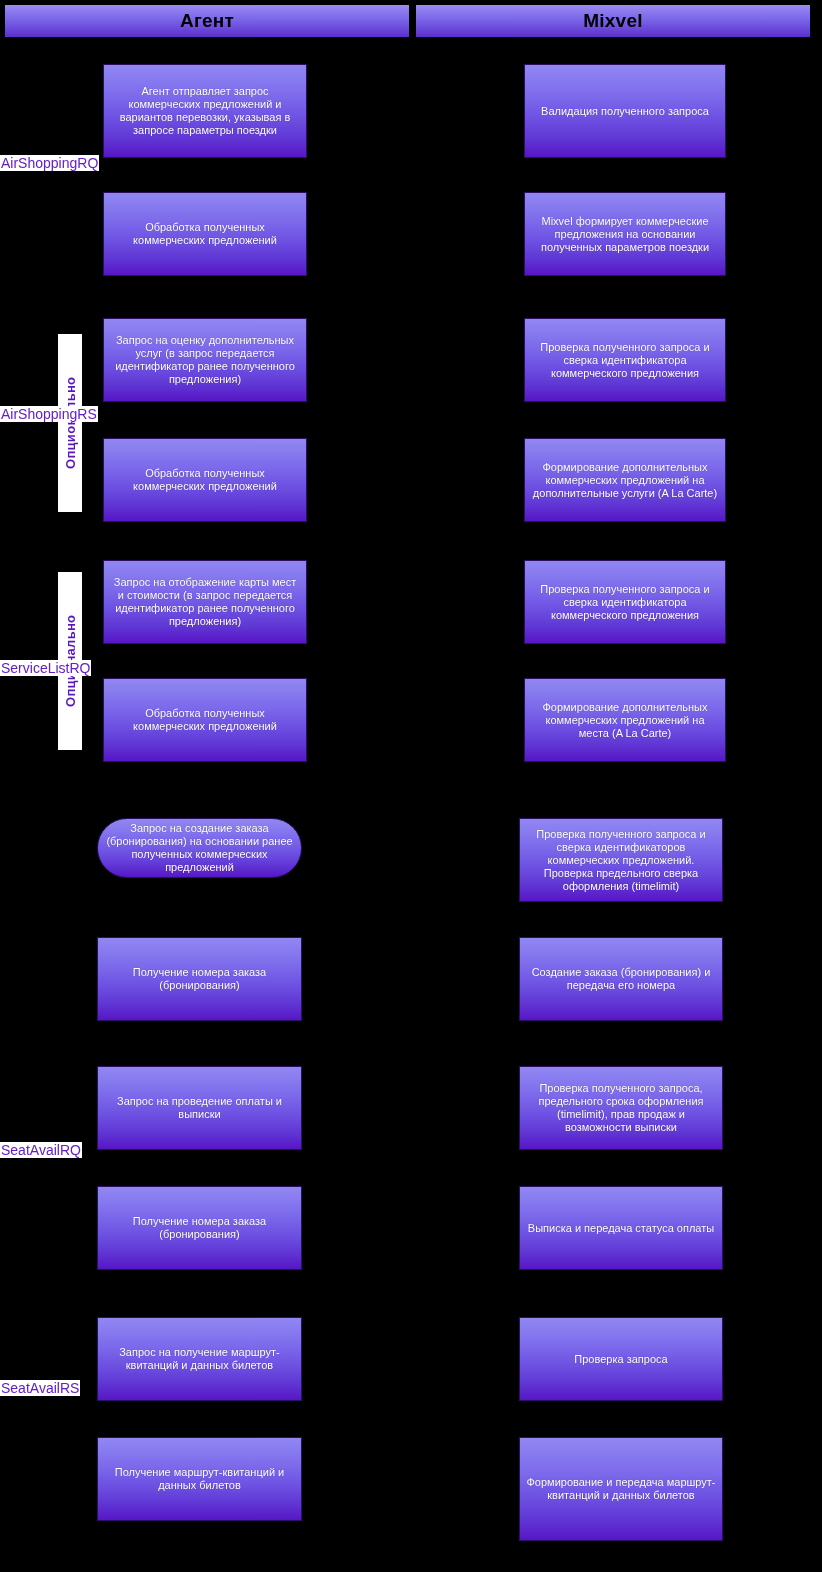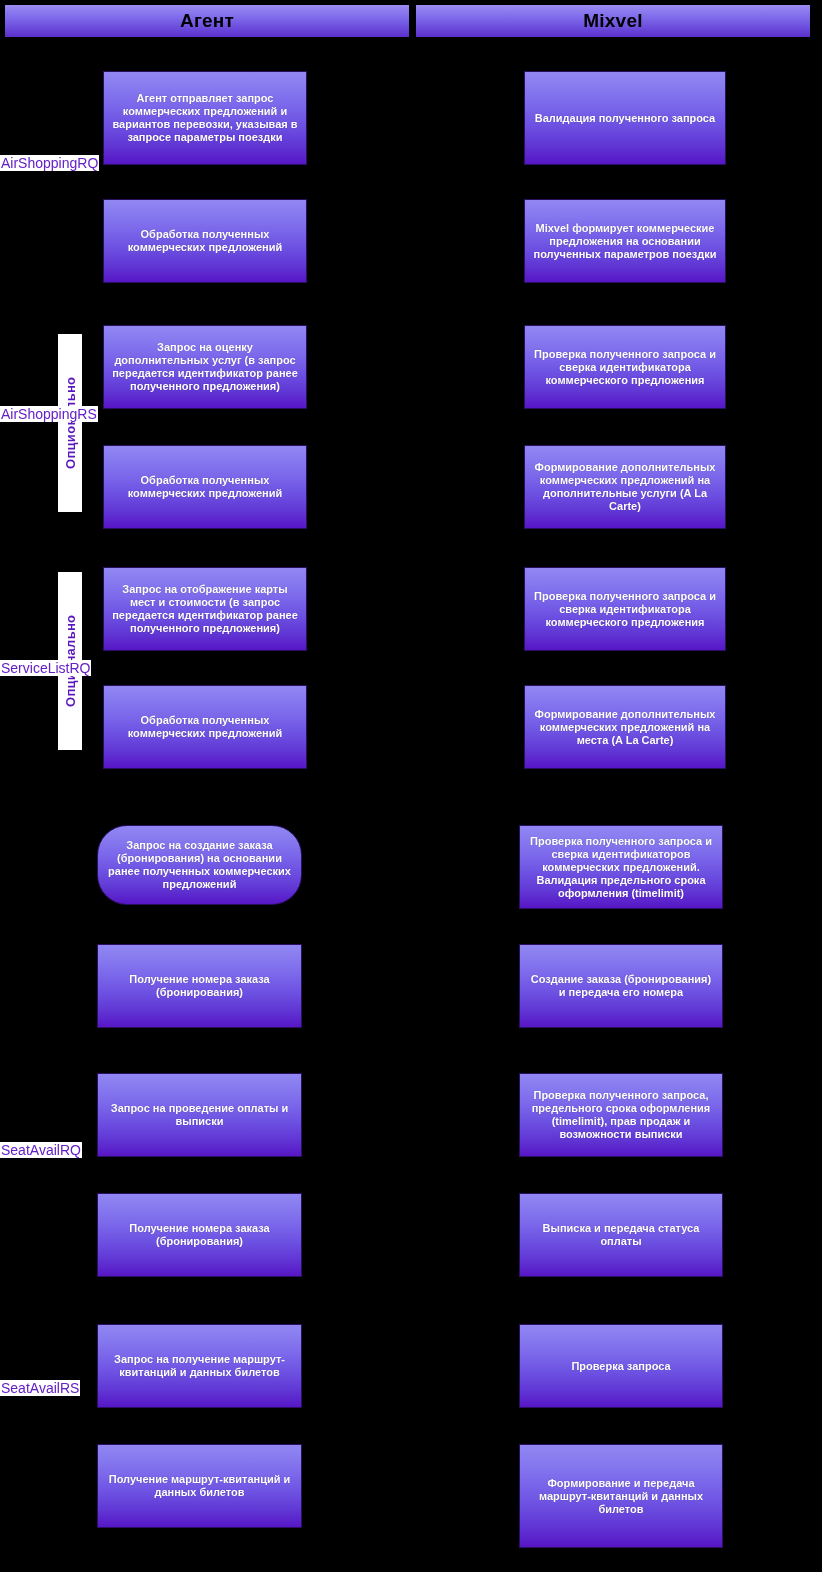--- a/index.html
+++ b/index.html
@@ -42,37 +42,37 @@
   #lane-header-mixvel { left: 414px; width: 398px; }
 
   
   .flow-row {
     position: absolute;
     left: 0;
     width: 822px;
   }
   .node-box {
     position: absolute;
-    top: 7px;
+    top: 0;
     box-sizing: border-box;
     border: 1px solid #2b0f63;
     background: linear-gradient(to bottom,
         #9187f2 0%,
         #8679ef 18%,
         #7a66ea 38%,
         #6d51e2 58%,
         #6036d4 80%,
         #5716c6 100%);
     display: flex;
     align-items: center;
     justify-content: center;
     text-align: center;
     color: #ffffff;
     font-size: 11px;
-    font-weight: bold;
+    font-weight: normal;
     line-height: 13px;
     padding: 4px 6px;
     text-shadow: 0 0 1px rgba(0,0,0,0.35);
   }
   .node-box span { display: block; width: 100%; }
 
   .msg-label {
     position: absolute;
     top: 0;
     left: 0;
@@ -190,26 +190,26 @@
   </div>
   <div class="msg-label" style="top:701px;">
     <span>SeatAvailRS</span>
   </div>
   <div class="node-box" style="left:524px; width:202px; height:84px;">
     <span>Формирование дополнительных коммерческих предложений на места (A La Carte)</span>
   </div>
 </div>
 
 <div class="flow-row" style="top:818px; height:84px;">
-  <div class="node-box" style="left:97px; width:205px; height:80px;border-radius:30px;">
+  <div class="node-box" style="left:97px; width:205px; height:60px;border-radius:30px;">
     <span>Запрос на создание заказа (бронирования) на основании ранее полученных коммерческих предложений</span>
   </div>
 
   <div class="node-box" style="left:519px; width:204px; height:84px;">
-    <span>Проверка полученного запроса и сверка идентификаторов коммерческих предложений. Валидация предельного срока оформления (timelimit)</span>
+    <span>Проверка полученного запроса и сверка идентификаторов коммерческих предложений. Проверка предельного сверка оформления (timelimit)</span>
   </div>
 </div>
 
 <div class="flow-row" style="top:937px; height:84px;">
   <div class="node-box" style="left:97px; width:205px; height:84px;">
     <span>Получение номера заказа (бронирования)</span>
   </div>
 
   <div class="node-box" style="left:519px; width:204px; height:84px;">
     <span>Создание заказа (бронирования) и передача его номера</span>

